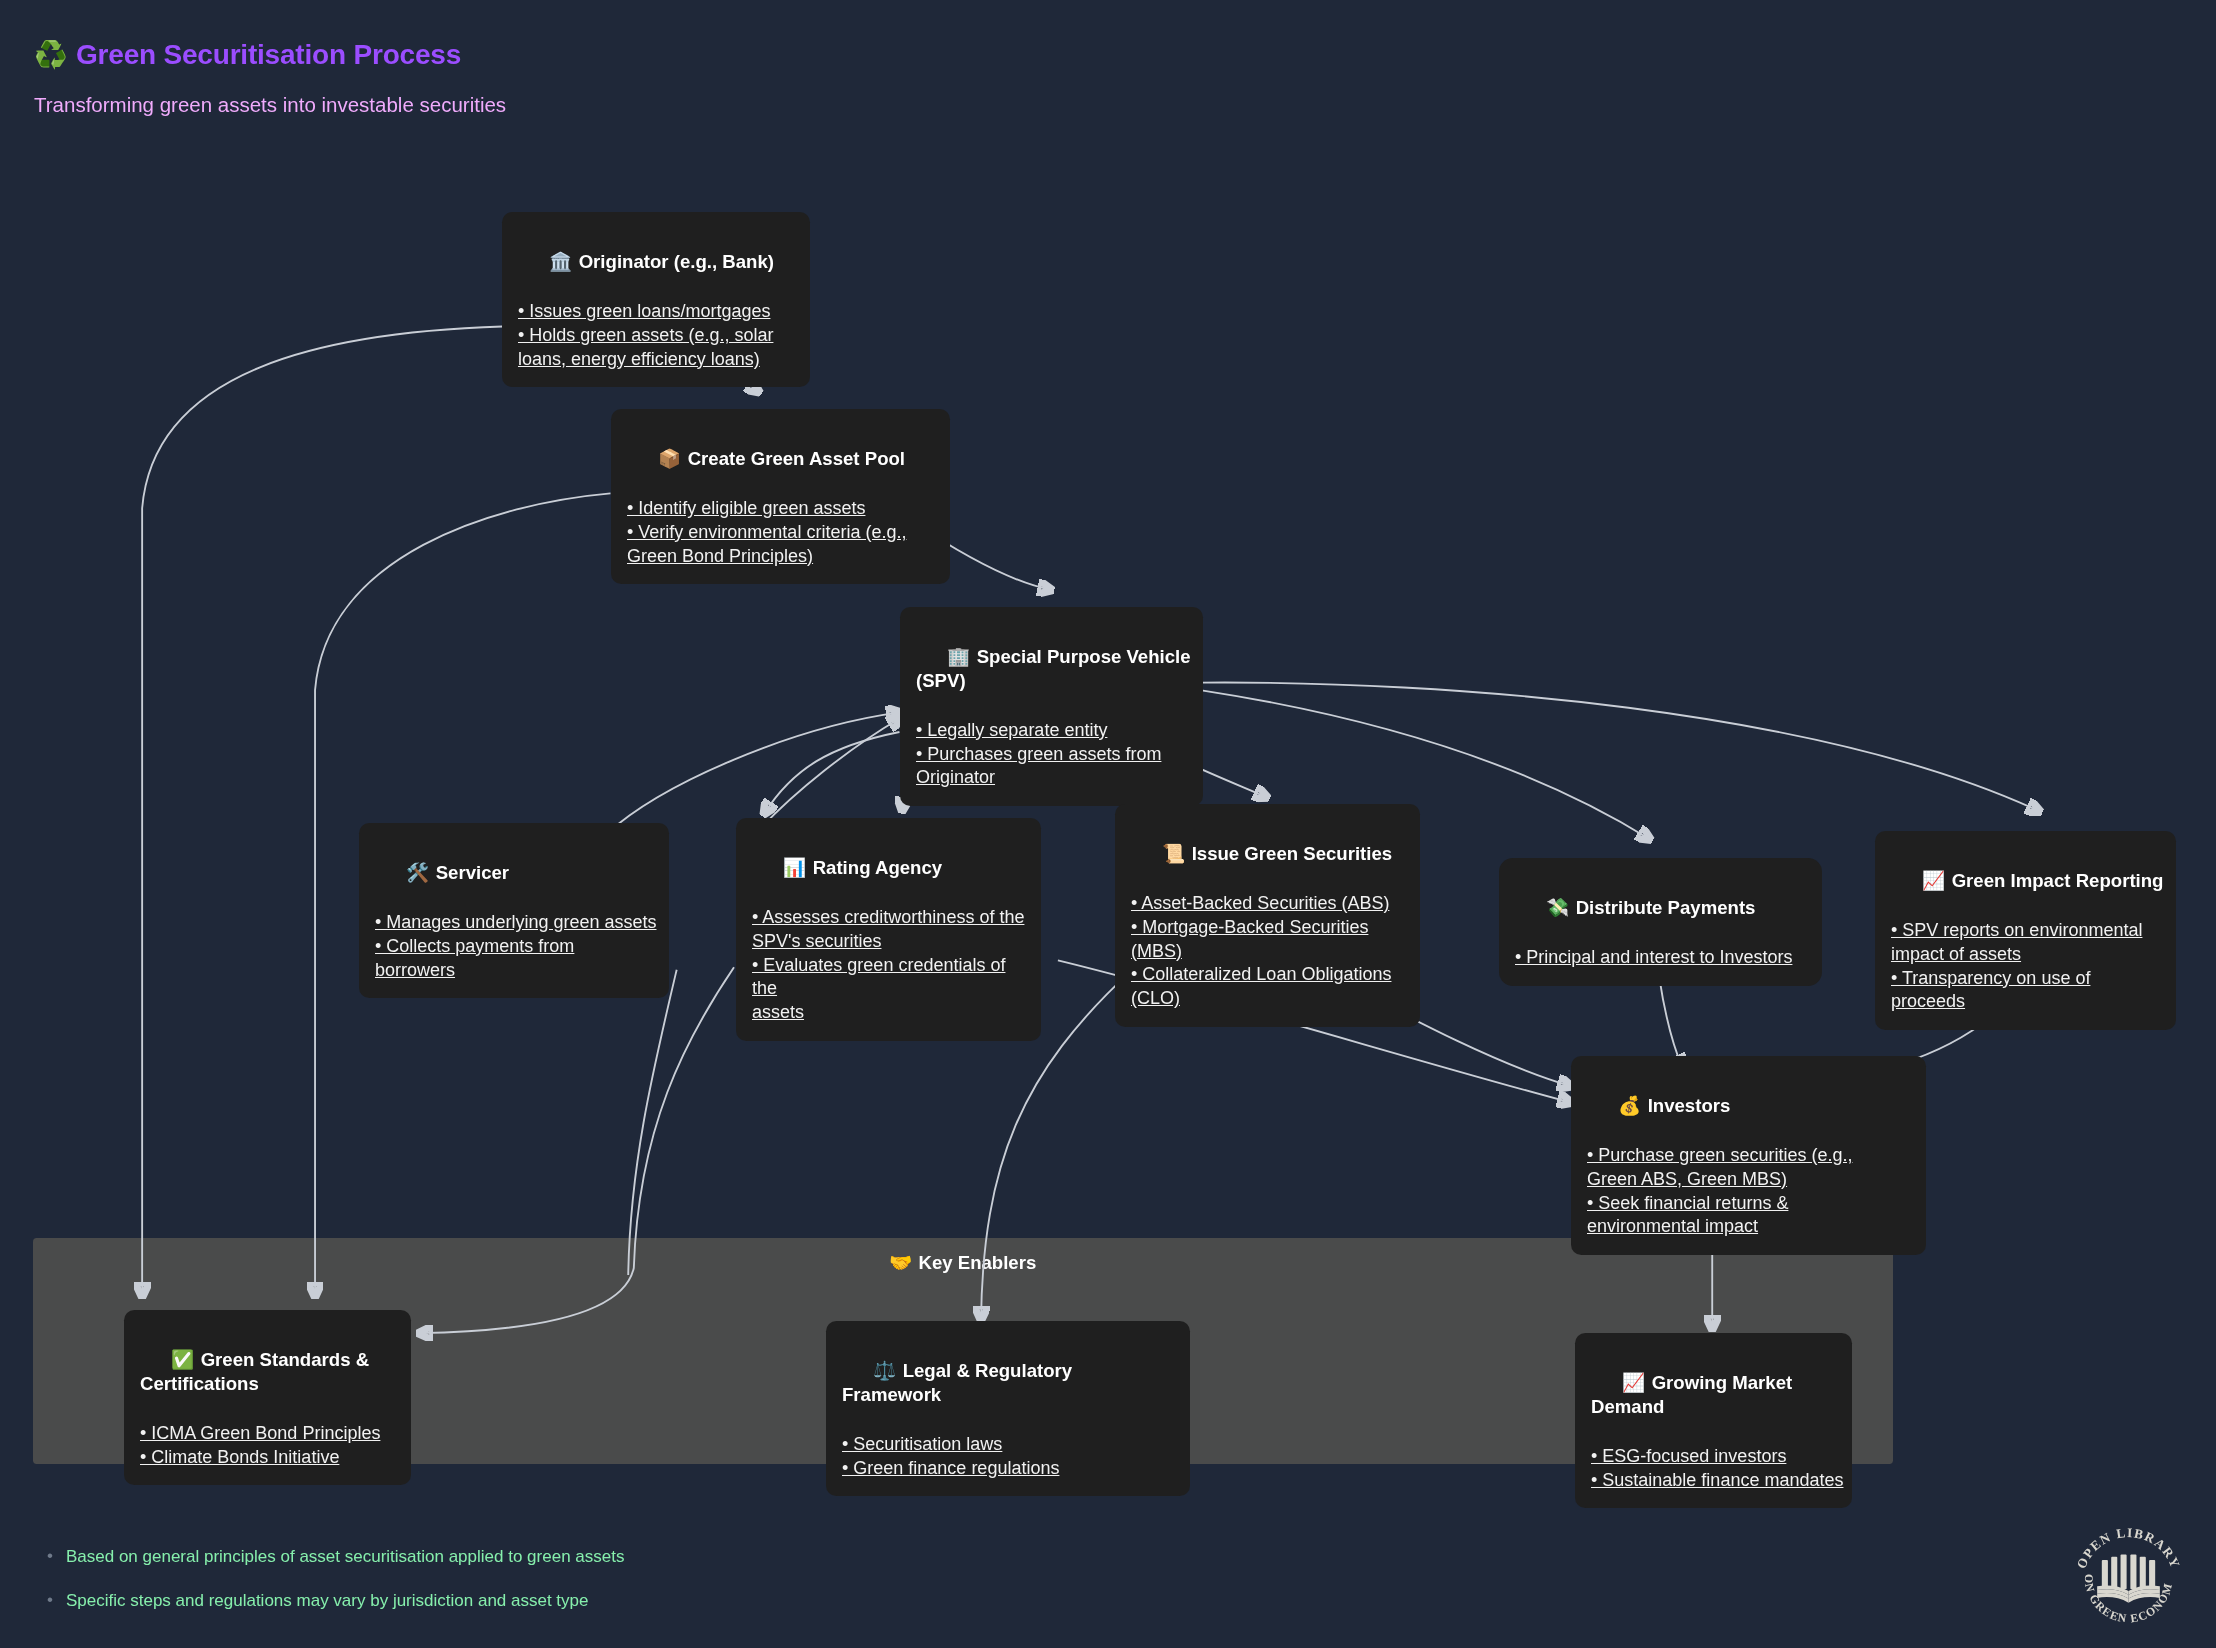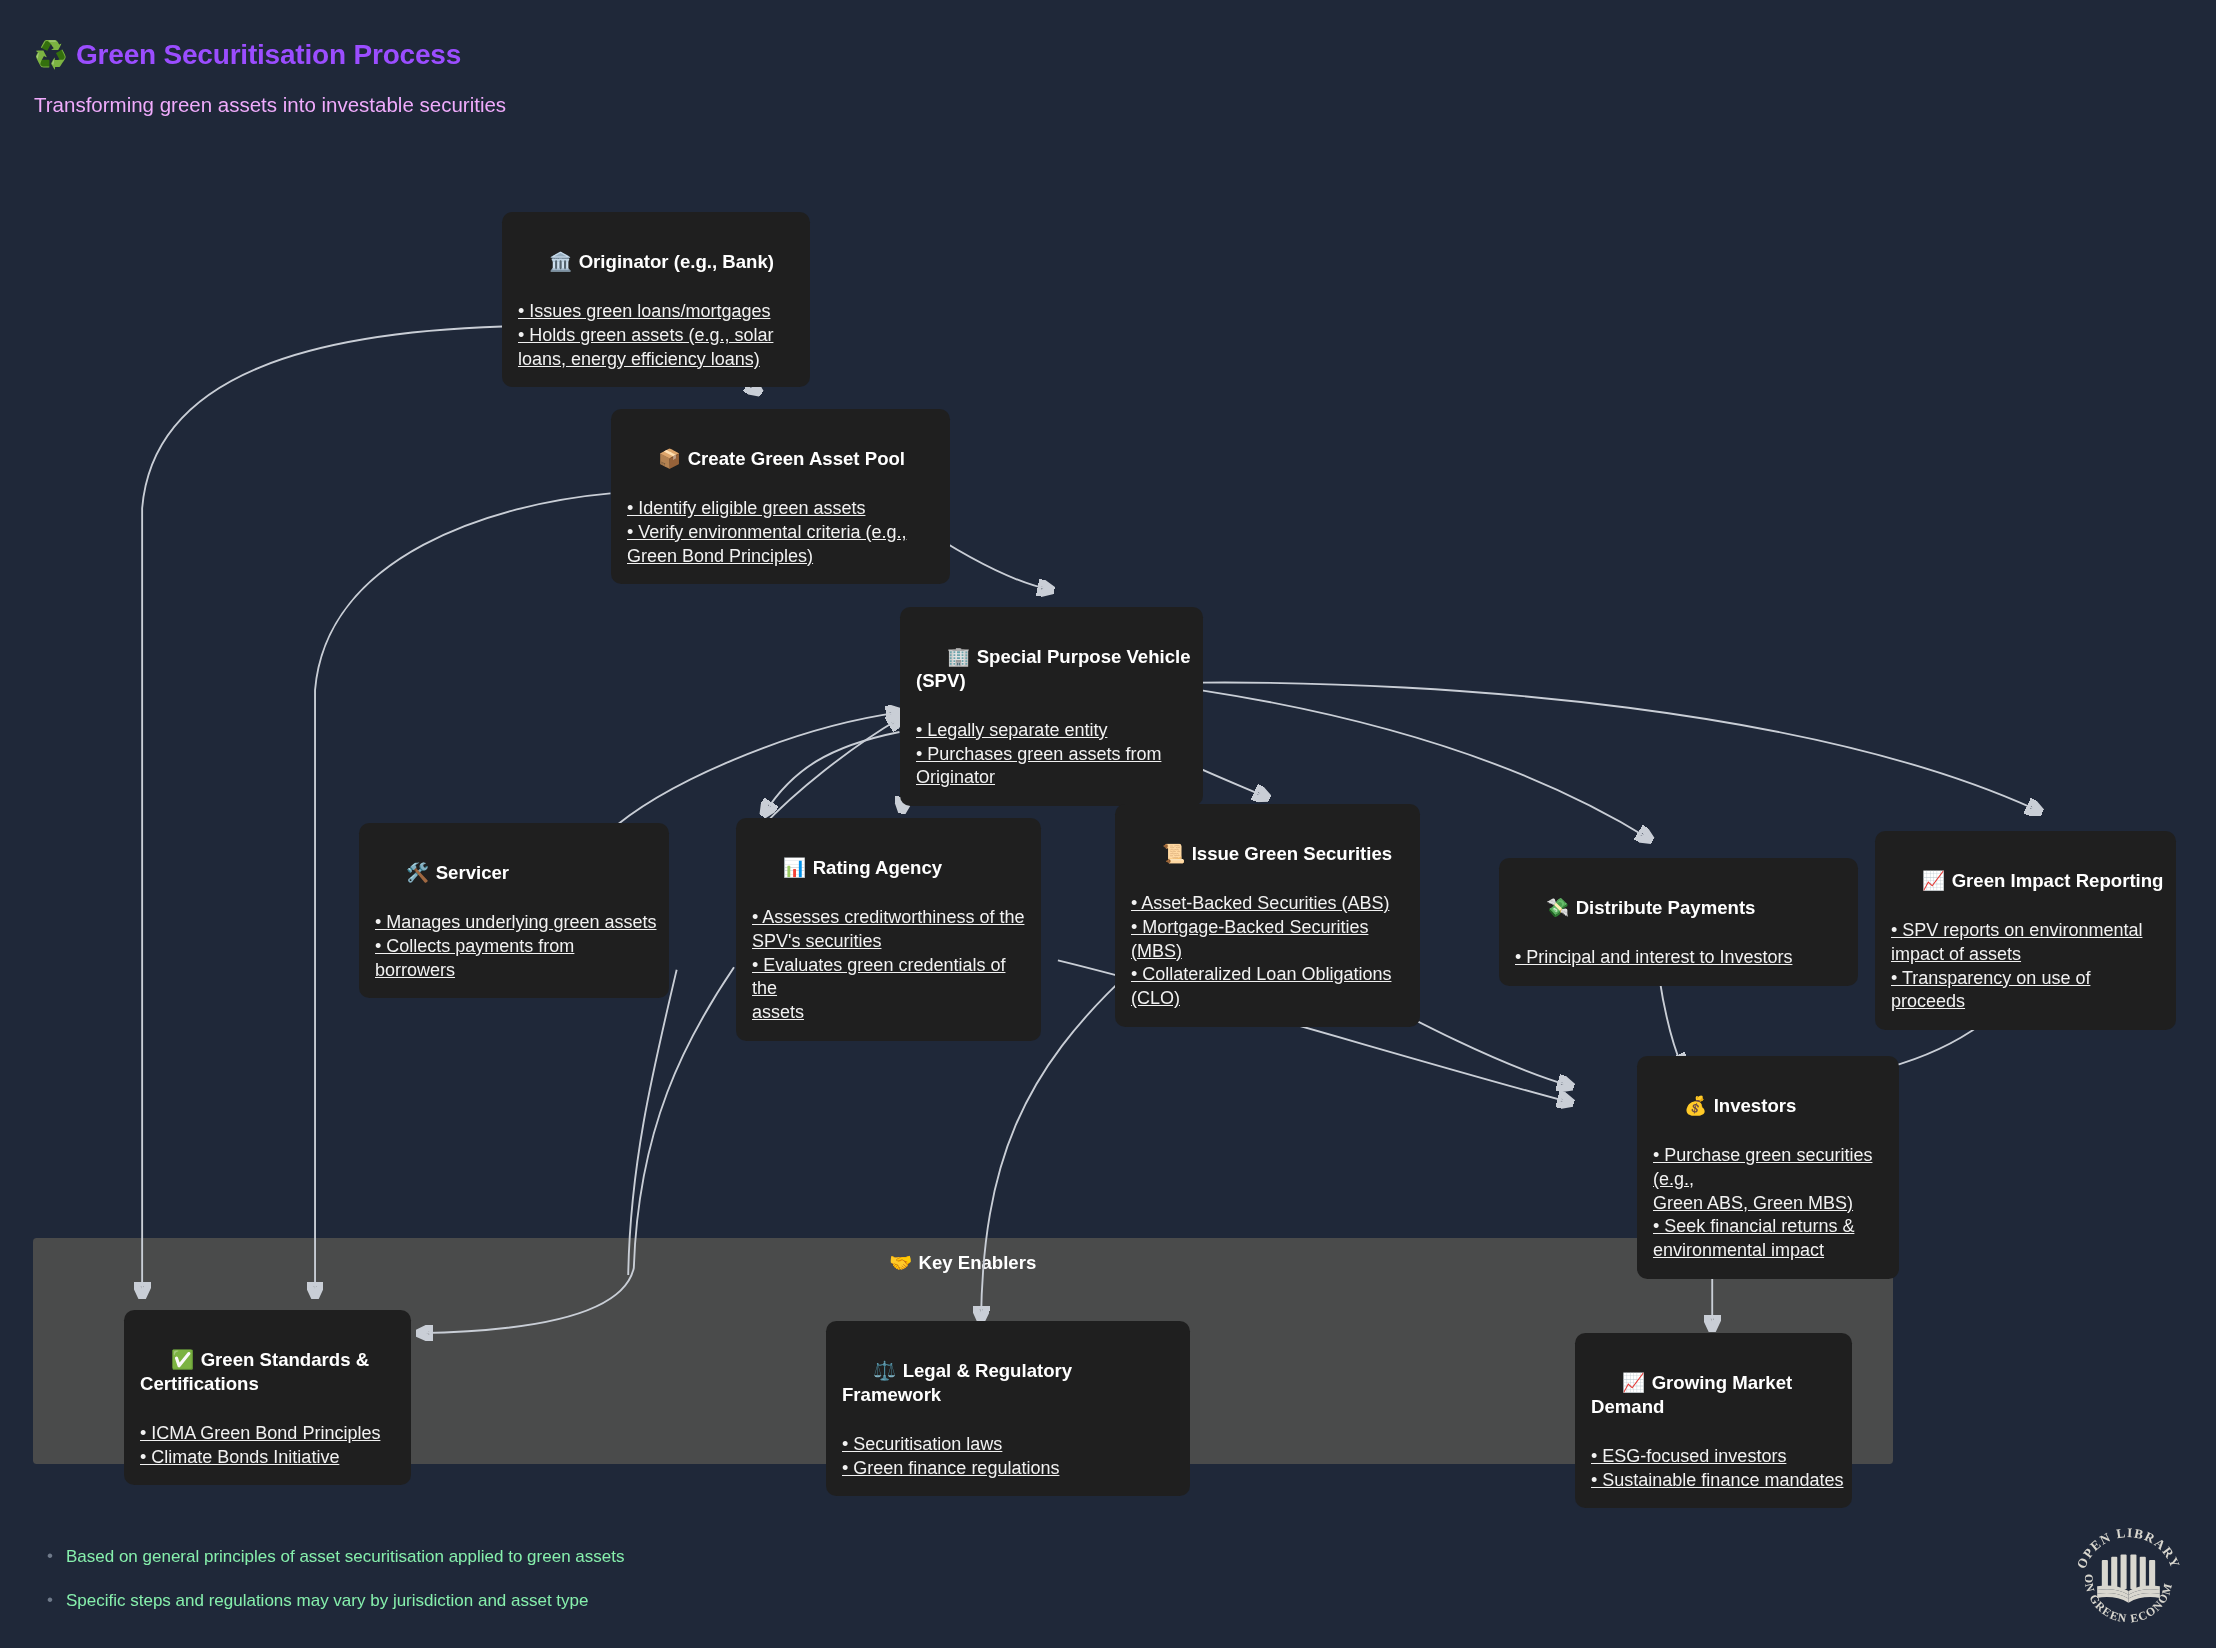--- a/index.html
+++ b/index.html
@@ -177,37 +177,37 @@
   <div class="node" id="n-issue" style="left:1115px; top:804px; width:305px;">
     <div class="ttl">
       <span class="emj">📜</span><span>Issue Green Securities</span>
     </div>
     <div class="li">• Asset-Backed Securities (ABS)</div>
     <div class="li">• Mortgage-Backed Securities (MBS)</div>
     <div class="li">• Collateralized Loan Obligations</div>
     <div class="li">(CLO)</div>
   </div>
 
-  <div class="node" id="n-distribute" style="left:1499px; top:858px; width:359px;">
+  <div class="node" id="n-distribute" style="left:1499px; top:858px; width:323px;border-radius:14px;">
     <div class="ttl">
       <span class="emj">💸</span><span>Distribute Payments</span>
     </div>
     <div class="li">• Principal and interest to Investors</div>
   </div>
 
   <div class="node" id="n-reporting" style="left:1875px; top:831px; width:301px;">
     <div class="ttl">
       <span class="emj">📈</span><span>Green Impact Reporting</span>
     </div>
     <div class="li">• SPV reports on environmental</div>
     <div class="li">impact of assets</div>
     <div class="li">• Transparency on use of proceeds</div>
   </div>
 
-  <div class="node" id="n-investors" style="left:1637px; top:1056px; width:262px;">
+  <div class="node" id="n-investors" style="left:1571px; top:1056px; width:355px;">
     <div class="ttl">
       <span class="emj">💰</span><span>Investors</span>
     </div>
     <div class="li">• Purchase green securities (e.g.,</div>
     <div class="li">Green ABS, Green MBS)</div>
     <div class="li">• Seek financial returns &amp;</div>
     <div class="li">environmental impact</div>
   </div>
 
   <div class="node" id="n-standards" style="left:124px; top:1310px; width:287px;">

